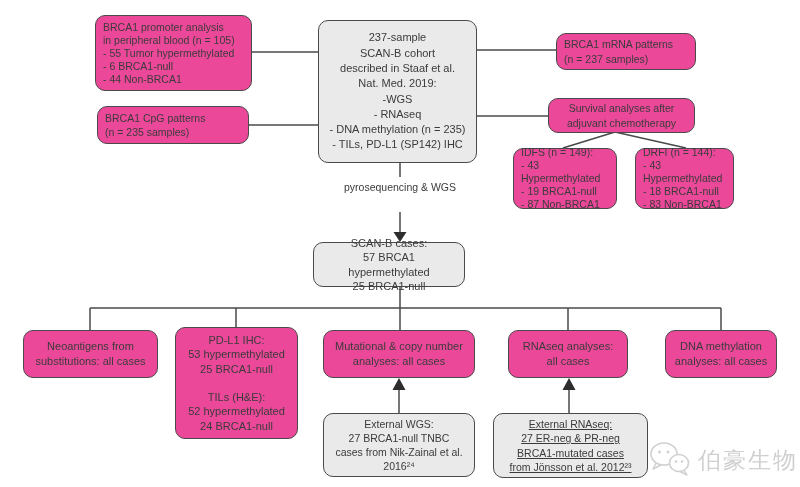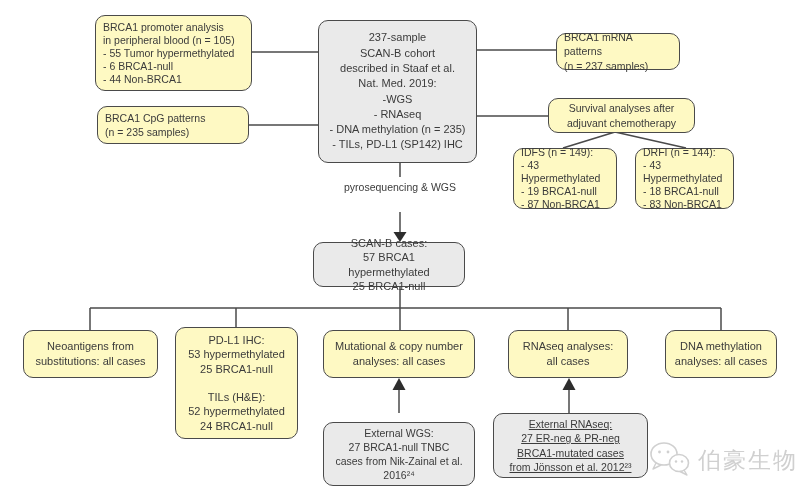--- a/index.html
+++ b/index.html
@@ -2,21 +2,21 @@
 <html><head>
 <meta charset="utf-8">
 <style>
   html,body{margin:0;padding:0;background:#ffffff;}
   #canvas{
     position:relative;width:800px;height:487px;background:#ffffff;overflow:hidden;
     font-family:"Liberation Sans","DejaVu Sans",sans-serif;color:#3b3b3b;
   }
   .node{
     position:absolute;box-sizing:border-box;
-    border:1.5px solid #4a4a4a;border-radius:10px;background:#fef9c3;
+    border:1.5px solid #4a4a4a;border-radius:10px;background:#ec4899;
     font-size:10.5px;line-height:13px;padding:4px 7px;
     display:flex;flex-direction:column;justify-content:center;
   }
   .node.gray{background:#eaeaea;}
   .node.center{text-align:center;align-items:center;}
   .node.left{text-align:left;align-items:flex-start;}
   .fs11{font-size:11px;}
   .lh14{line-height:14.2px;}
   .lh15{line-height:15.3px;}
   .plain{
@@ -99,21 +99,21 @@
       <div>237-sample</div>
       <div>SCAN-B cohort</div>
       <div>described in Staaf et al.</div>
       <div>Nat. Med. 2019:</div>
       <div>-WGS</div>
       <div>- RNAseq</div>
       <div>- DNA methylation (n = 235)</div>
       <div>- TILs, PD-L1 (SP142) IHC</div>
     </div>
 
-  <div class="node left lh14" style="left:556px;top:33px;width:124px;height:37px;">
+  <div class="node left lh14" style="left:556px;top:33px;width:140px;height:37px;">
       <div>BRCA1 mRNA patterns</div>
       <div>(n = 237 samples)</div>
     </div>
 
   <div class="node center lh14" style="left:548px;top:98px;width:147px;height:35px;">
       <div>Survival analyses after</div>
       <div>adjuvant chemotherapy</div>
     </div>
 
   <div class="node left" style="left:513px;top:148px;width:104px;height:61px;">
@@ -163,21 +163,21 @@
   <div class="node center lh15 fs11" style="left:508px;top:330px;width:120px;height:48px;">
       <div>RNAseq analyses:</div>
       <div>all cases</div>
     </div>
 
   <div class="node center lh15 fs11" style="left:665px;top:330px;width:112px;height:48px;">
       <div>DNA methylation</div>
       <div>analyses: all cases</div>
     </div>
 
-  <div class="node gray center lh14" style="left:323px;top:422px;width:152px;height:64px;">
+  <div class="node gray center lh14" style="left:323px;top:413px;width:152px;height:64px;">
       <div>External WGS:</div>
       <div>27 BRCA1-null TNBC</div>
       <div>cases from Nik-Zainal et al.</div>
       <div>2016²⁴</div>
     </div>
 
   <div class="node gray center lh14" style="left:493px;top:413px;width:155px;height:65px;text-decoration:underline;">
       <div>External RNAseq:</div>
       <div>27 ER-neg &amp; PR-neg</div>
       <div>BRCA1-mutated cases</div>

